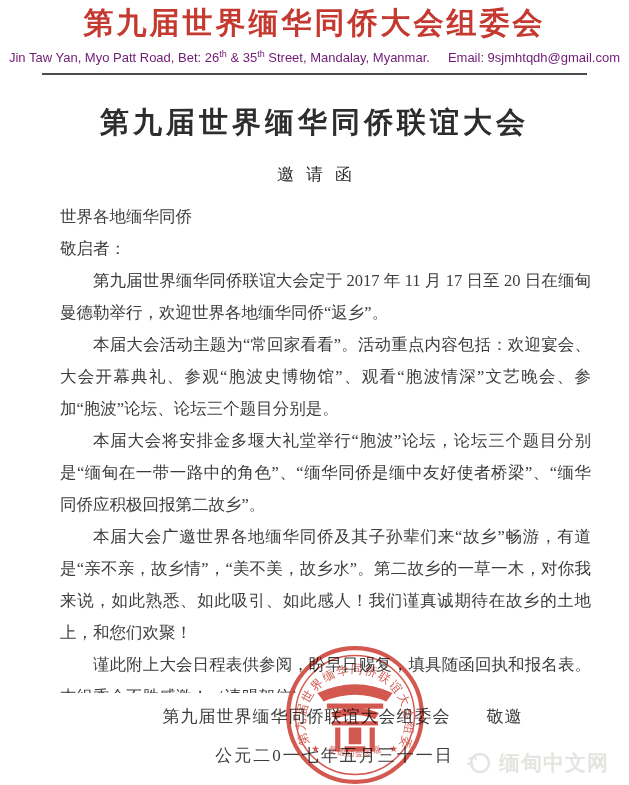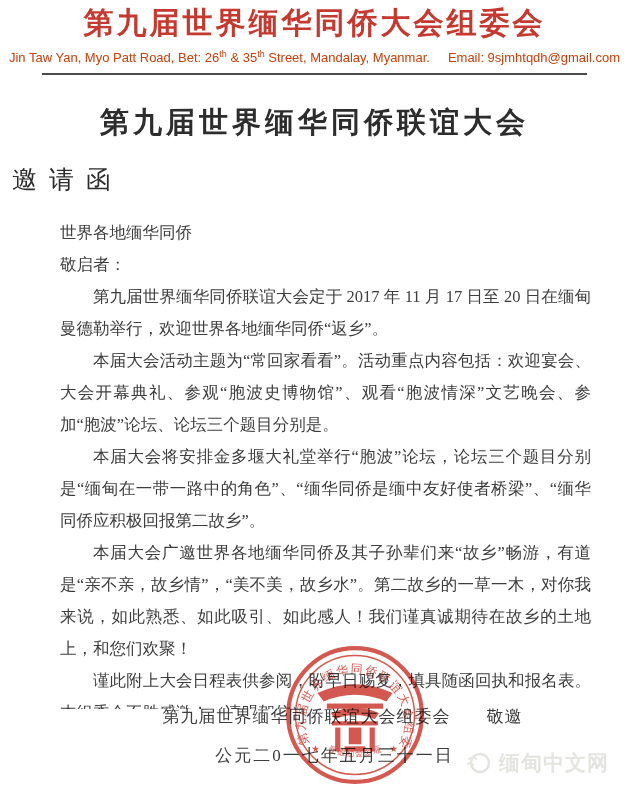--- a/index.html
+++ b/index.html
@@ -19,41 +19,42 @@
     line-height:40px;
     letter-spacing:3px;
     color:#c43a30;
     font-weight:bold;
   }
   .address {
     margin-top:3px;
     text-align:center;
     font-size:13px;
     line-height:16px;
-    color:#c2410c;
+    color:#701a75;
     font-family:"Liberation Sans","DejaVu Sans",sans-serif;
   }
   .address sup { font-size:9px; }
   .address .email-gap { display:inline-block; width:18px; }
   .rule {
     margin:7px 42px 0 42px;
     border-bottom:2px solid #4b4b4b;
   }
   
   .letter-title {
     margin-top:28px;
     text-align:center;
     font-size:29px;
     letter-spacing:4px;
     color:#2d2d2d;
     font-weight:bold;
   }
   .letter-subtitle {
     margin-top:17px;
-    font-size:25px;
+    text-align:center;
+    font-size:17px;
     letter-spacing:12px;
     text-indent:12px;
     color:#2d2d2d;
     font-weight:normal;
   }
   
   .body-text {
     margin:15px 38px 0 60px;
     font-size:16.5px;
     line-height:32px;

